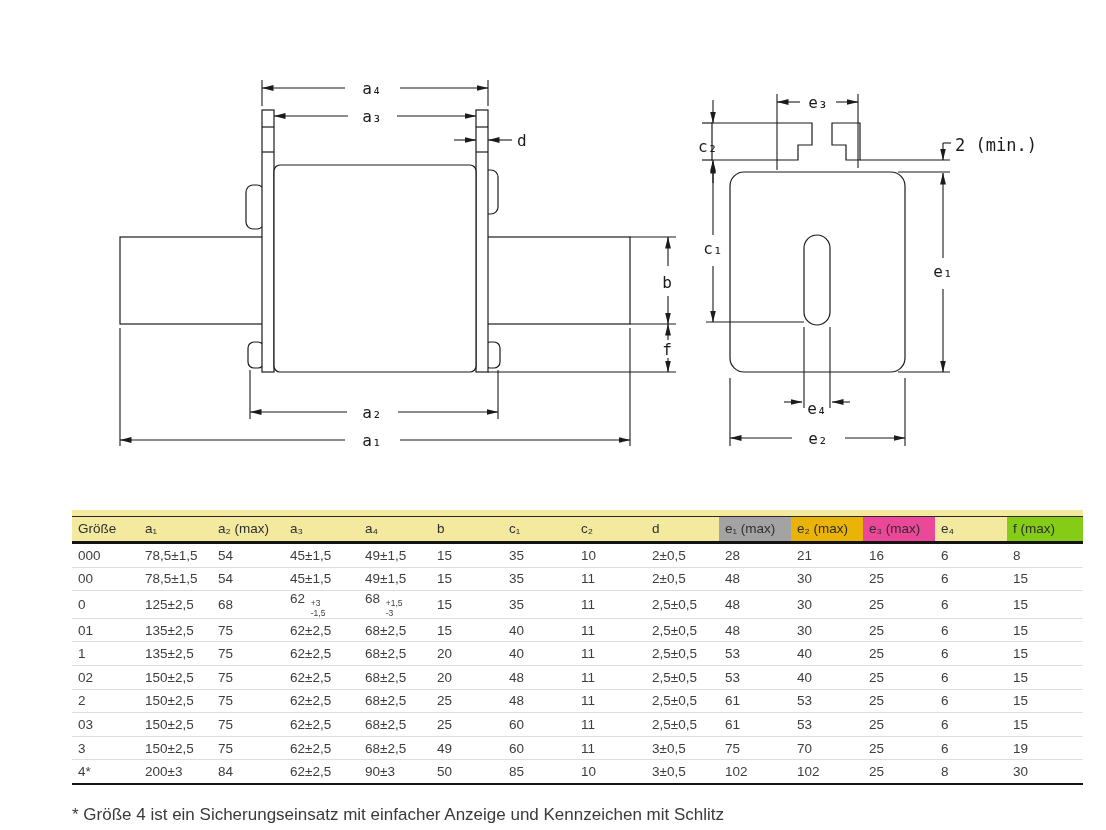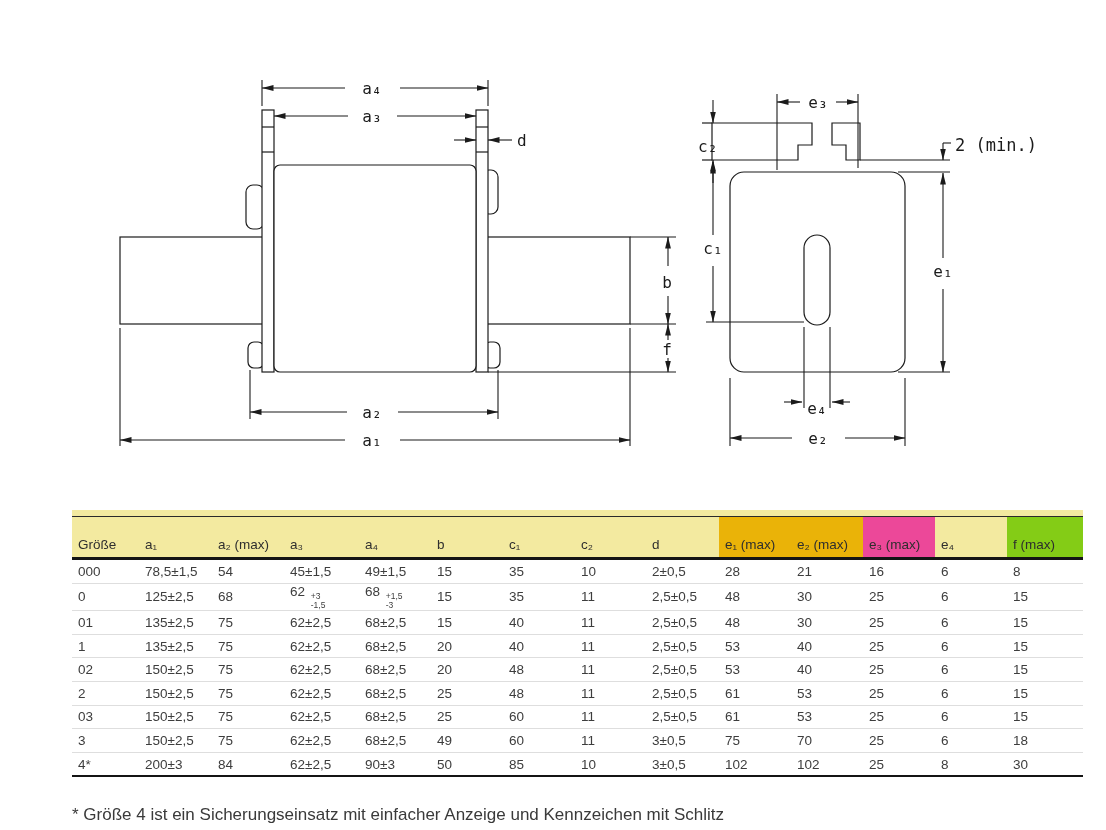--- a/index.html
+++ b/index.html
@@ -9,21 +9,21 @@
   svg text.big{font-size:17px;}
   .diagram{position:absolute;left:0;top:0;}
 
   
   .table-wrap{position:absolute;left:72px;top:510px;width:1011px;}
   .yellow-cap{height:6px;background:#f3eaa0;}
   table.dim-table{border-collapse:collapse;table-layout:fixed;width:1011px;
                   border-bottom:2.5px solid #141414;}
   table.dim-table th{background:#f3eaa0;border-top:1px solid #2a2a2a;border-bottom:3px solid #141414;
       height:22px;font-weight:normal;font-size:13.5px;color:#2e2e2e;text-align:left;
-      padding:16px 0 2px 6px;vertical-align:middle;white-space:nowrap;}
+      padding:0 0 2px 6px;vertical-align:middle;white-space:nowrap;}
   table.dim-table td{height:22.6px;font-size:13.5px;color:#3d3d3d;text-align:left;
       padding:0 0 0 6px;border-bottom:1px solid #dedede;vertical-align:middle;white-space:nowrap;}
   table.dim-table tr:last-child td{border-bottom:none;}
   .tol{display:inline-flex;flex-direction:column;font-size:8.5px;line-height:1.1;
        vertical-align:-3px;margin-left:2px;color:#3d3d3d;}
   .footnote{position:absolute;left:72px;top:805px;font-size:17px;color:#3a3a3a;}
 </style>
 </head>
 <body>
 
@@ -175,21 +175,21 @@
         <tr>
             <th style="background: rgb(243, 234, 160);">Größe</th>
             <th style="background: rgb(243, 234, 160);">a₁</th>
             <th style="background: rgb(243, 234, 160);">a₂ (max)</th>
             <th style="background: rgb(243, 234, 160);">a₃</th>
             <th style="background: rgb(243, 234, 160);">a₄</th>
             <th style="background: rgb(243, 234, 160);">b</th>
             <th style="background: rgb(243, 234, 160);">c₁</th>
             <th style="background: rgb(243, 234, 160);">c₂</th>
             <th style="background: rgb(243, 234, 160);">d</th>
-            <th style="background: #eab308;">e₁ (max)</th>
+            <th style="background: #a3a3a3;">e₁ (max)</th>
             <th style="background: #eab308;">e₂ (max)</th>
             <th style="background: #ec4899;">e₃ (max)</th>
             <th style="background: rgb(243, 234, 160);">e₄</th>
             <th style="background: #84cc16;">f (max)</th>
           </tr>
       </thead>
       <tbody>
           <tr>
             <td>000</td>
             <td>78,5±1,5</td>
@@ -198,20 +198,36 @@
             <td>49±1,5</td>
             <td>15</td>
             <td>35</td>
             <td>10</td>
             <td>2±0,5</td>
             <td>28</td>
             <td>21</td>
             <td>16</td>
             <td>6</td>
             <td>8</td>
+          </tr>
+          <tr>
+            <td>00</td>
+            <td>78,5±1,5</td>
+            <td>54</td>
+            <td>45±1,5</td>
+            <td>49±1,5</td>
+            <td>15</td>
+            <td>35</td>
+            <td>11</td>
+            <td>2±0,5</td>
+            <td>48</td>
+            <td>30</td>
+            <td>25</td>
+            <td>6</td>
+            <td>15</td>
           </tr>
           <tr>
             <td>0</td>
             <td>125±2,5</td>
             <td>68</td>
             <td>62 <span class="tol">
                 <span>+3</span>
                 <span>-1,5</span>
               </span></td>
             <td>68 <span class="tol">
@@ -315,21 +331,21 @@
             <td>62±2,5</td>
             <td>68±2,5</td>
             <td>49</td>
             <td>60</td>
             <td>11</td>
             <td>3±0,5</td>
             <td>75</td>
             <td>70</td>
             <td>25</td>
             <td>6</td>
-            <td>18</td>
+            <td>19</td>
           </tr>
           <tr>
             <td>4*</td>
             <td>200±3</td>
             <td>84</td>
             <td>62±2,5</td>
             <td>90±3</td>
             <td>50</td>
             <td>85</td>
             <td>10</td>

